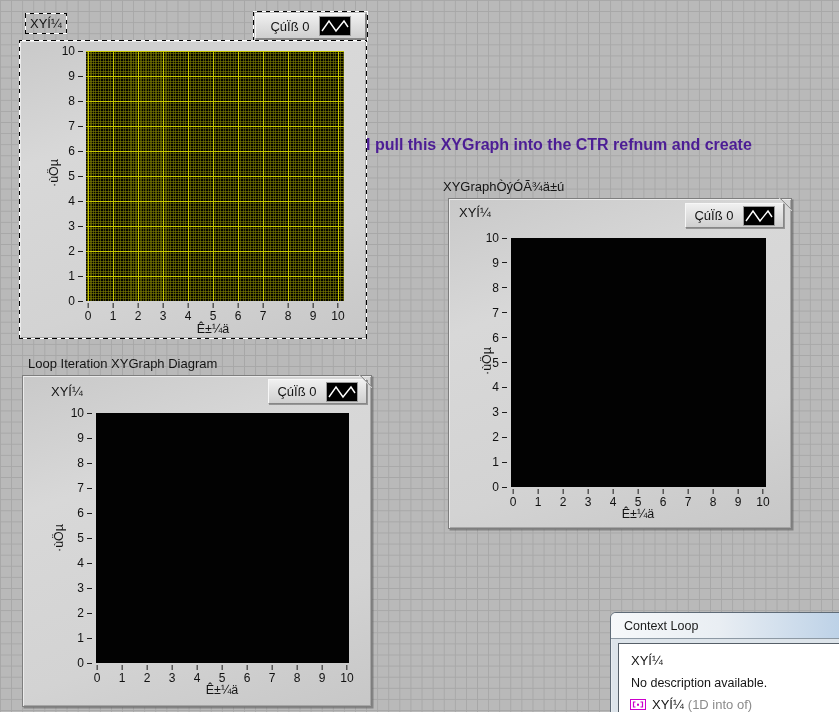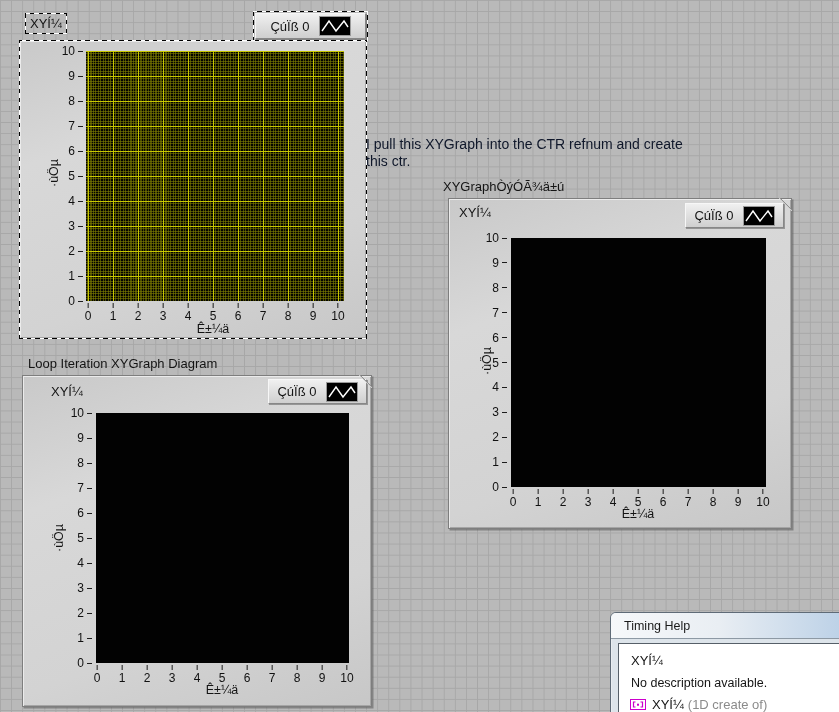--- a/index.html
+++ b/index.html
@@ -53,21 +53,21 @@
   }
   .yaxis,.xaxis{position:absolute;}
   .ytick{position:absolute;right:0;transform:translateY(-50%);display:flex;align-items:center;font-size:12px;color:#111;}
   .ytick .mark{width:5px;height:1px;background:#1c1c1c;margin-left:3px;}
   .xtick{position:absolute;top:0;transform:translateX(-50%);display:flex;flex-direction:column;align-items:center;font-size:12px;color:#111;}
   .xtick .mark{width:1px;height:5px;background:#1c1c1c;margin-bottom:1px;}
   .axis-label{position:absolute;font-size:12.5px;color:#141414;}
   .x-axis-label{text-align:center;}
   .y-axis-label{display:flex;align-items:center;justify-content:center;transform:rotate(-90deg);white-space:nowrap;}
   .free-label{position:absolute;font-size:13px;color:#141414;white-space:nowrap;}
-  .note{position:absolute;font-size:14px;color:#0f172a;line-height:17px;}
+  .note{position:absolute;font-size:16px;color:#4c1d95;line-height:17px;font-weight:bold;}
   
   .ch-window{
     position:absolute;left:610px;top:612px;width:240px;height:110px;
     background:#dde4ea;border:1px solid #5f6b77;border-radius:6px 6px 0 0;
     box-shadow:0 0 0 1px rgba(255,255,255,0.35) inset;
   }
   .ch-title{
     height:25px;border-radius:5px 5px 0 0;
     background:linear-gradient(to right,#f6f8fa 0%,#e9eef3 45%,#b9cfe6 100%);
     display:flex;align-items:center;padding-left:13px;
@@ -197,21 +197,20 @@
           <span class="num">10</span>
         </span>
       </div>
     <div class="axis-label x-axis-label" style="left:68px;top:281px;width:250px;">Ê±¼ä</div>
     <div class="axis-label y-axis-label" style="left:14px;top:112px;width:40px;height:40px;">·ùÖµ</div>
   </div>
 </div>
 
 <div class="note" style="left:366px;top:136px;">
   <div>I pull this XYGraph into the CTR refnum and create</div>
-  <div>this ctr.</div>
 </div>
 
 <div class="free-label" style="left:443px;top:179px;">XYGraphÒýÓÃ¾ä±ú</div>
 
 <div class="panel plain" style="left:448px;top:198px;width:342px;height:329px;">
   <div class="graph-label" style="left:10px;top:6px;">XYÍ¼</div>
   <div class="legend" style="left:236px;top:4px;width:97px;height:23px;">
     <span>ÇúÏß 0</span>
     <span class="legend-icon">
       <svg width="28" height="16" viewBox="0 0 28 16">
@@ -420,31 +419,31 @@
         <span class="mark"></span>
         <span class="num">10</span>
       </span>
     </div>
   <div class="axis-label x-axis-label" style="left:74px;top:307px;width:250px;">Ê±¼ä</div>
   <div class="axis-label y-axis-label" style="left:16px;top:142px;width:40px;height:40px;">·ùÖµ</div>
 </div>
 
 <div class="ch-window">
   <div class="ch-title">
-    <span>Timing Help</span>
+    <span>Context Loop</span>
   </div>
   <div class="ch-content">
     <div class="ch-name">XYÍ¼</div>
     <div class="ch-desc">No description available.</div>
     <div class="ch-row">
       <span style="display:inline-flex;">
         <svg width="16" height="11" viewBox="0 0 16 11">
           <rect x="0.5" y="0.5" width="15" height="10" fill="#ffffff" stroke="#cc00cc"></rect>
           <path d="M5.5,3 H3.5 V8 H5.5" fill="none" stroke="#cc00cc" stroke-width="1.2"></path>
           <path d="M10.5,3 H12.5 V8 H10.5" fill="none" stroke="#cc00cc" stroke-width="1.2"></path>
           <rect x="7" y="4.7" width="2" height="2" fill="#cc00cc"></rect>
         </svg>
       </span>
       <span class="t-name">XYÍ¼</span>
-      <span class="t-type">(1D create of)</span>
+      <span class="t-type">(1D into of)</span>
     </div>
   </div>
 </div>
 
 </body></html>

